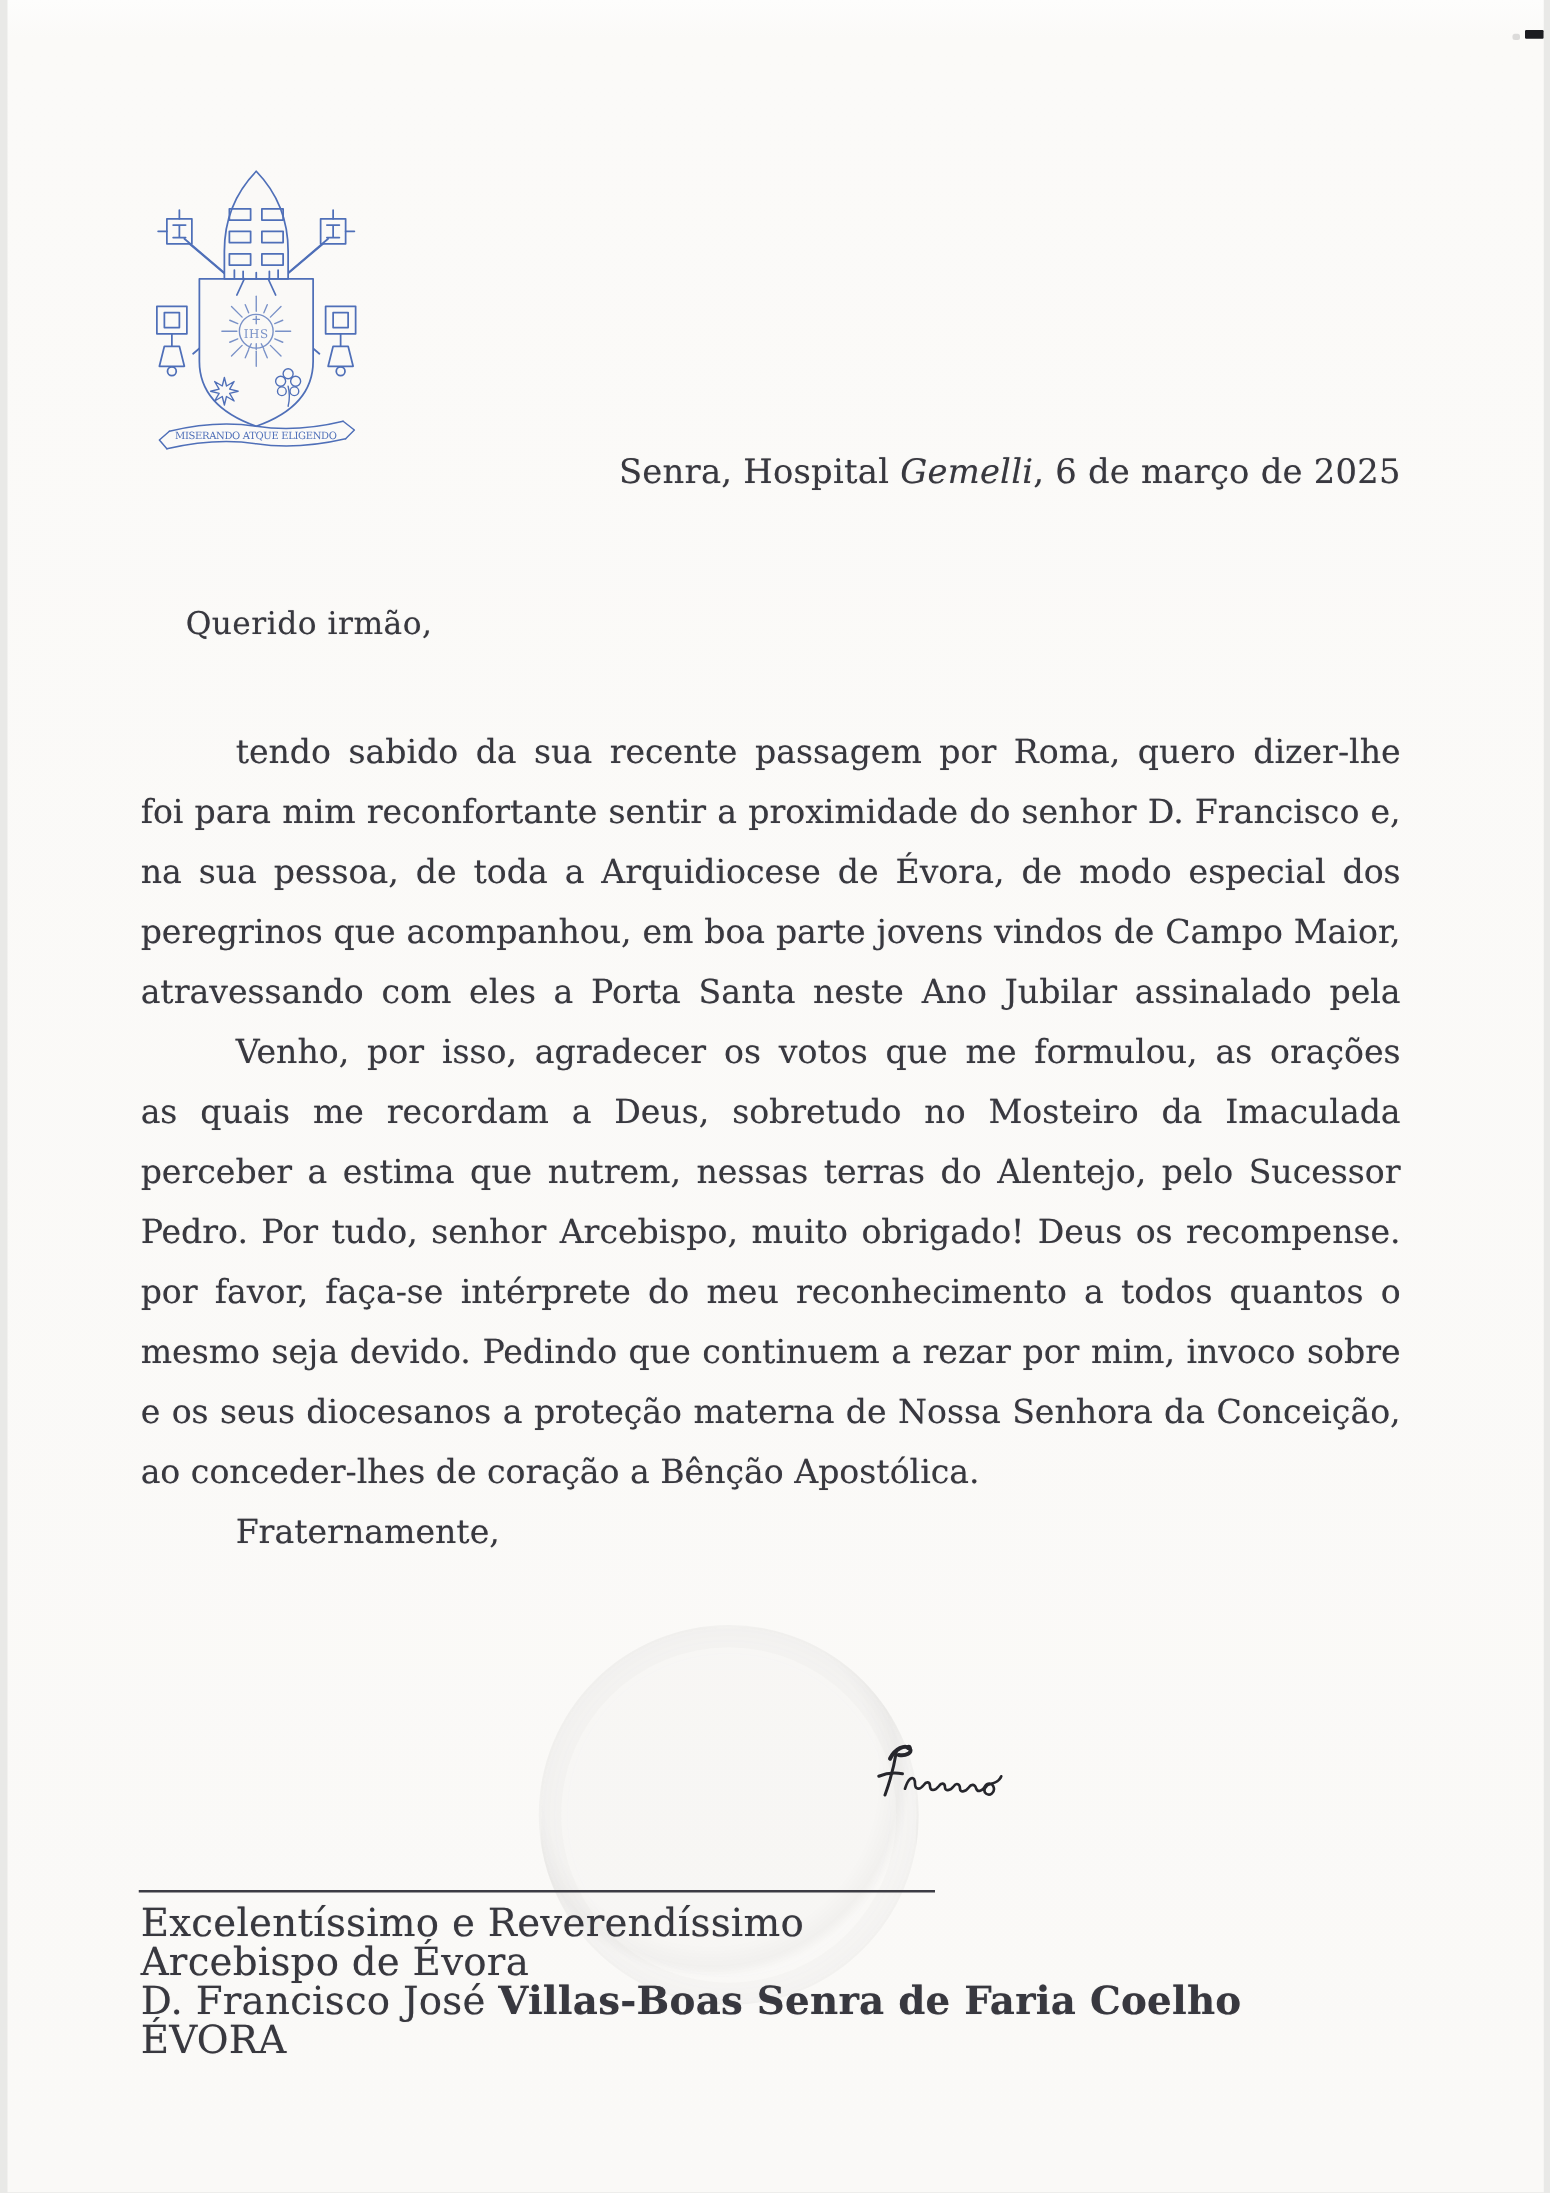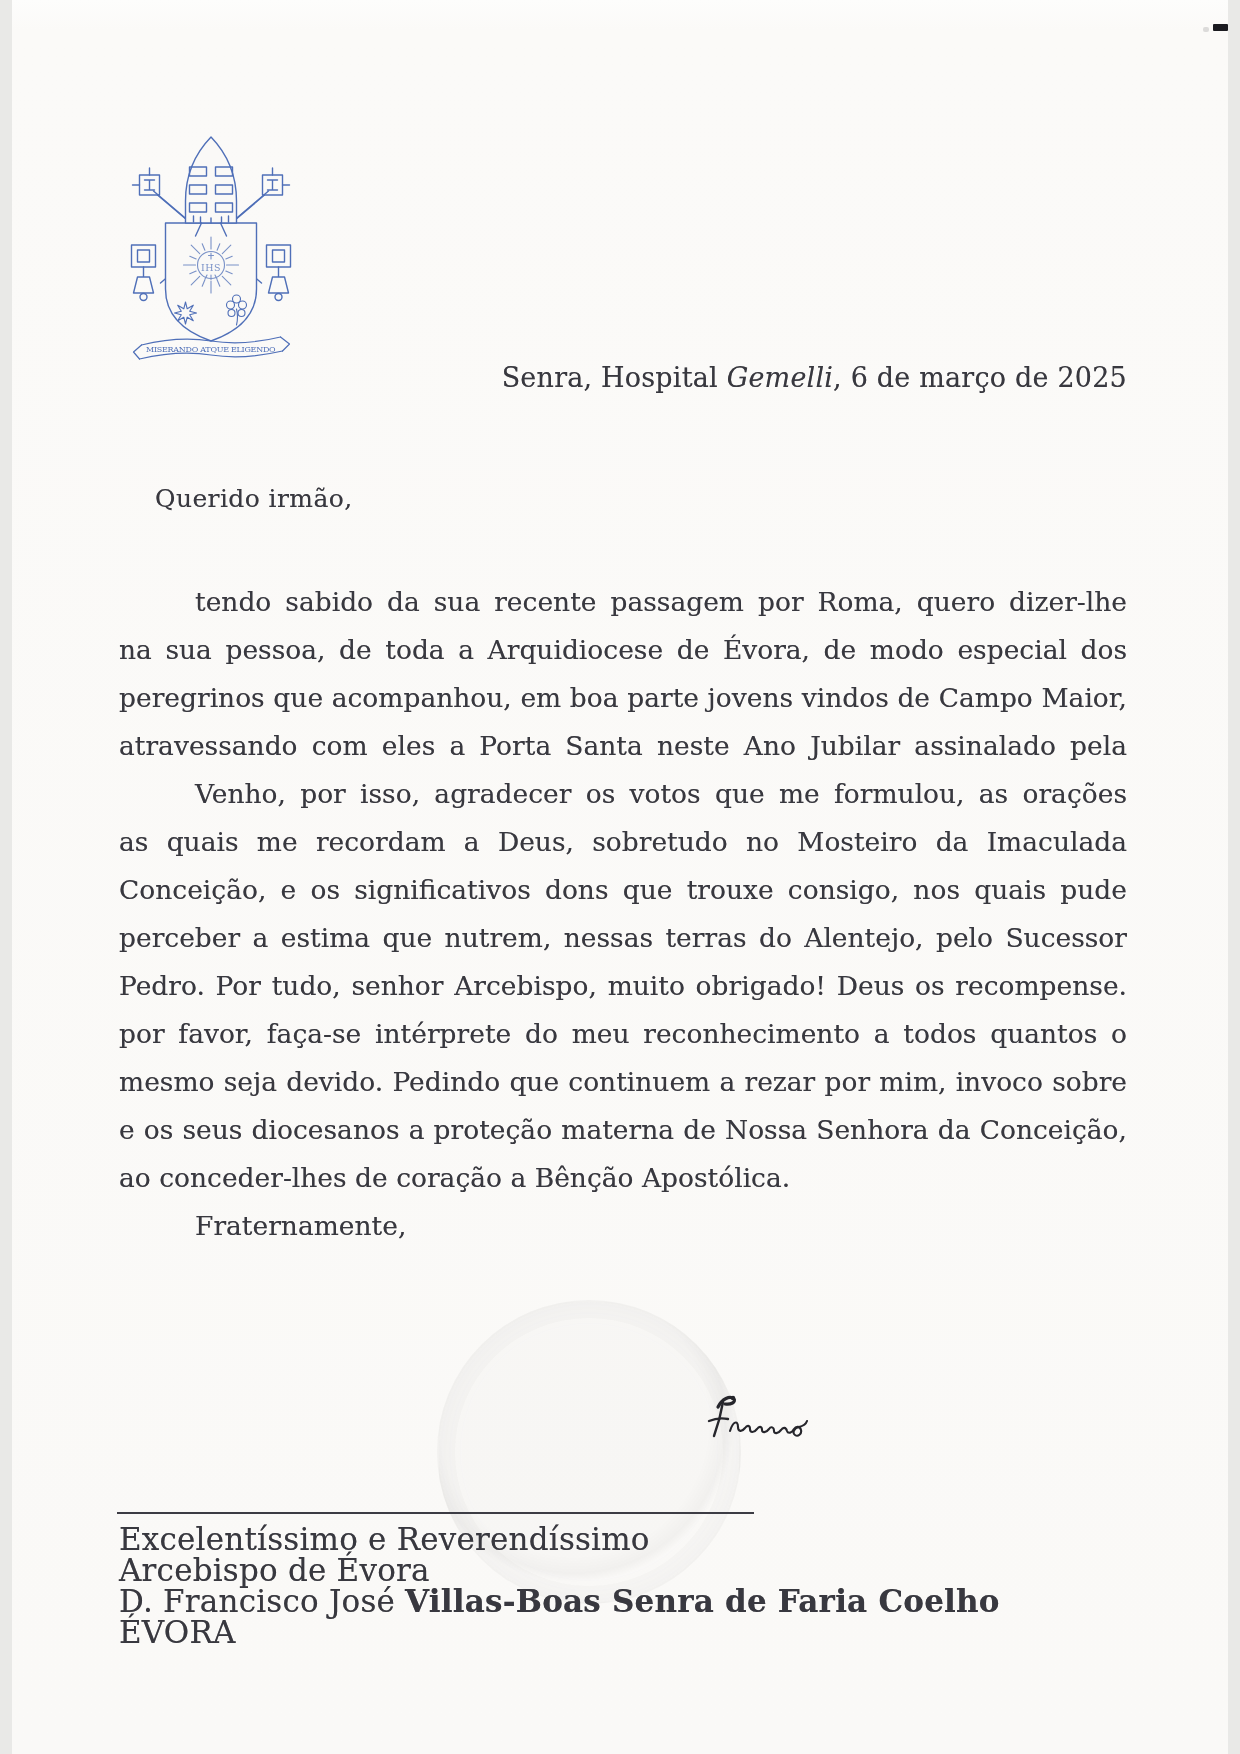--- a/index.html
+++ b/index.html
@@ -4,20 +4,21 @@
 <style>
   html,body{margin:0;padding:0;background:#e9e9e7;}
   .page{
     position:relative;
     width:1216px;height:1754px;
     margin:0 auto;
     background:linear-gradient(180deg,#fdfdfc 0px,#fbfaf8 30px,#faf9f7 100%);
     font-family:"DejaVu Serif","Liberation Serif",serif;
     color:#38383f;
     overflow:hidden;
+    padding-left:13px;
   }
   
   .artifact-dash{position:absolute;top:24px;right:0;width:15px;height:7px;background:#1b1b20;border-radius:1px;}
   .artifact-speck{position:absolute;top:27px;right:19px;width:6px;height:5px;background:rgba(150,150,150,.30);border-radius:2px;}
 
   
   .crest{position:absolute;left:110px;top:133px;width:178px;height:232px;}
   .crest svg{width:100%;height:100%;}
 
   
@@ -159,26 +160,26 @@
 
   <div class="dateline">
     <span>Senra, Hospital </span><i>Gemelli</i><span>, 6 de março de 2025</span>
   </div>
 
   <div class="salutation">Querido irmão,</div>
 
   <div class="body">
     <div id="body-lines">
         <div class="line ind">tendo sabido da sua recente passagem por Roma, quero dizer-lhe que</div>
+        <div class="line">foi para mim reconfortante sentir a proximidade do senhor D. Francisco e,</div>
         <div class="line">na sua pessoa, de toda a Arquidiocese de Évora, de modo especial dos</div>
         <div class="line">peregrinos que acompanhou, em boa parte jovens vindos de Campo Maior,</div>
         <div class="line">atravessando com eles a Porta Santa neste Ano Jubilar assinalado pela</div>
         <div class="line ind">Venho, por isso, agradecer os votos que me formulou, as orações com</div>
         <div class="line">as quais me recordam a Deus, sobretudo no Mosteiro da Imaculada</div>
-        <div class="line">Conceição, e os significativos dons que trouxe consigo, nos quais pude</div>
         <div class="line">perceber a estima que nutrem, nessas terras do Alentejo, pelo Sucessor de</div>
         <div class="line">Pedro. Por tudo, senhor Arcebispo, muito obrigado! Deus os recompense. E,</div>
         <div class="line">por favor, faça-se intérprete do meu reconhecimento a todos quantos o</div>
         <div class="line">mesmo seja devido. Pedindo que continuem a rezar por mim, invoco sobre si</div>
         <div class="line">e os seus diocesanos a proteção materna de Nossa Senhora da Conceição,</div>
         <div class="line noj">ao conceder-lhes de coração a Bênção Apostólica.</div>
       </div>
     <div class="line ind noj">Fraternamente,</div>
   </div>
 

